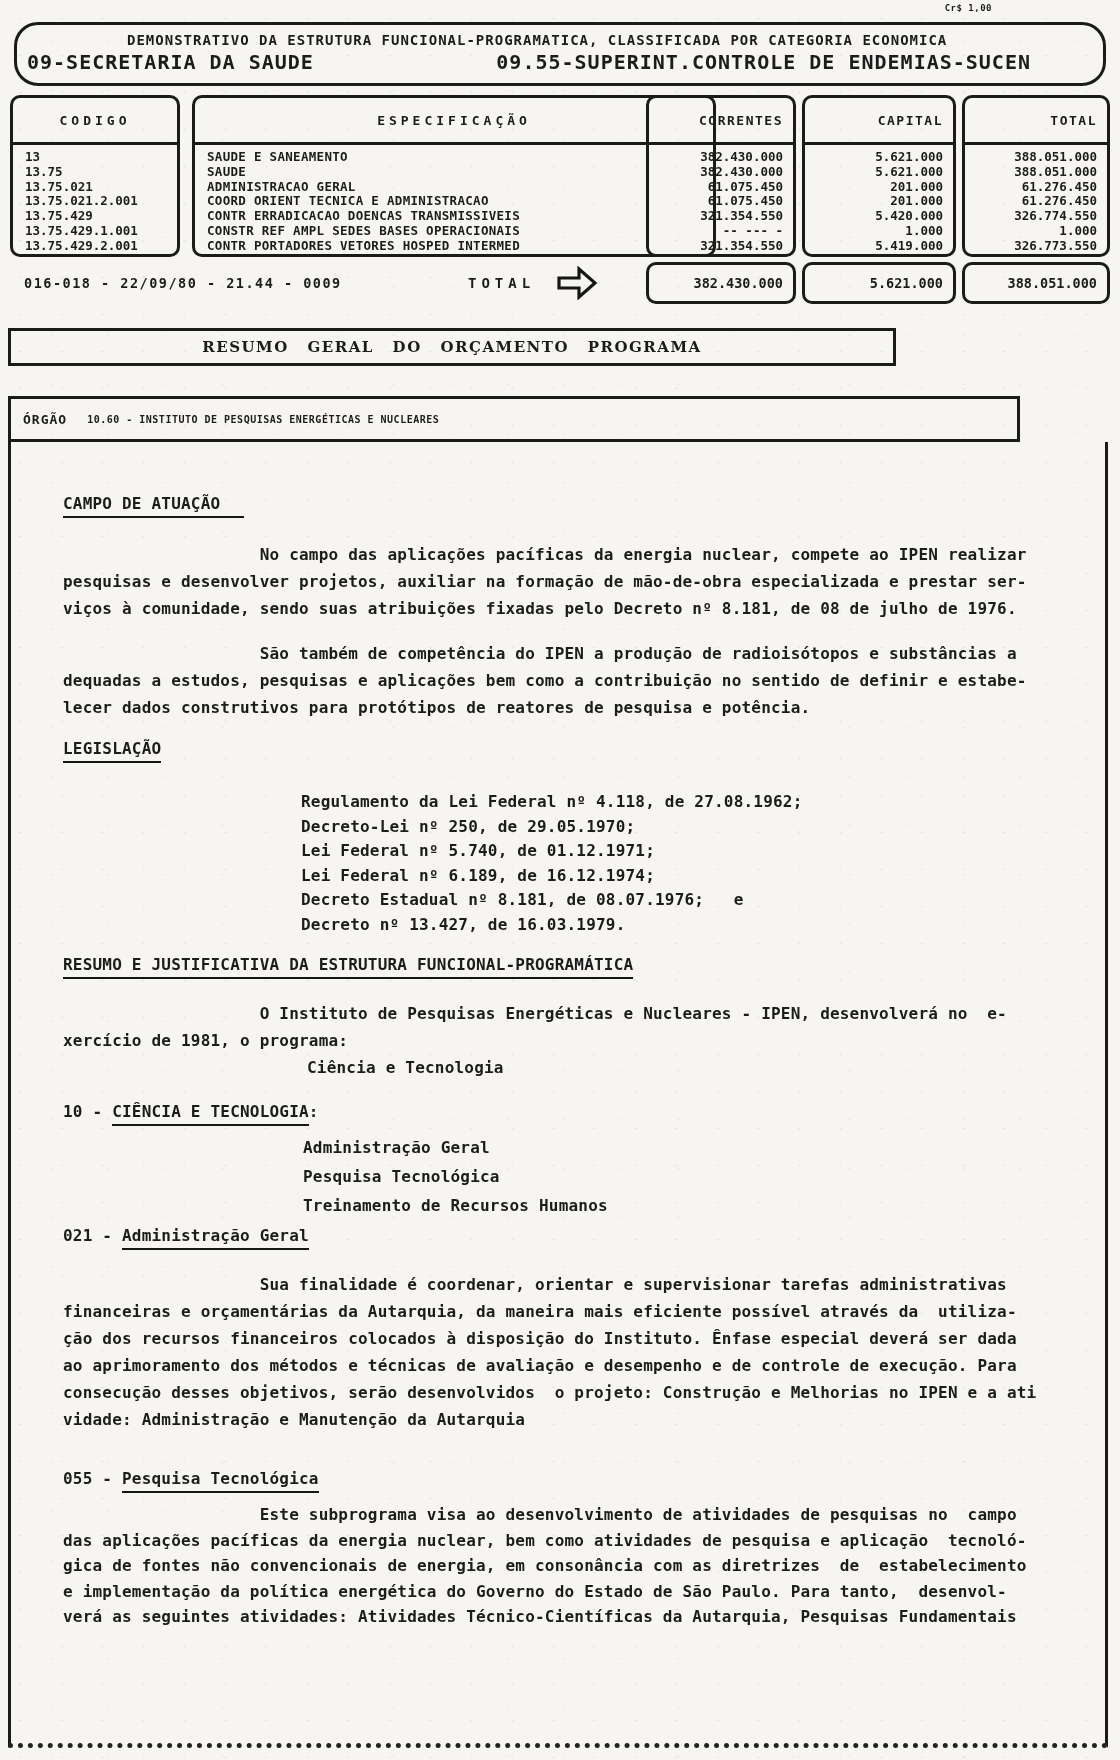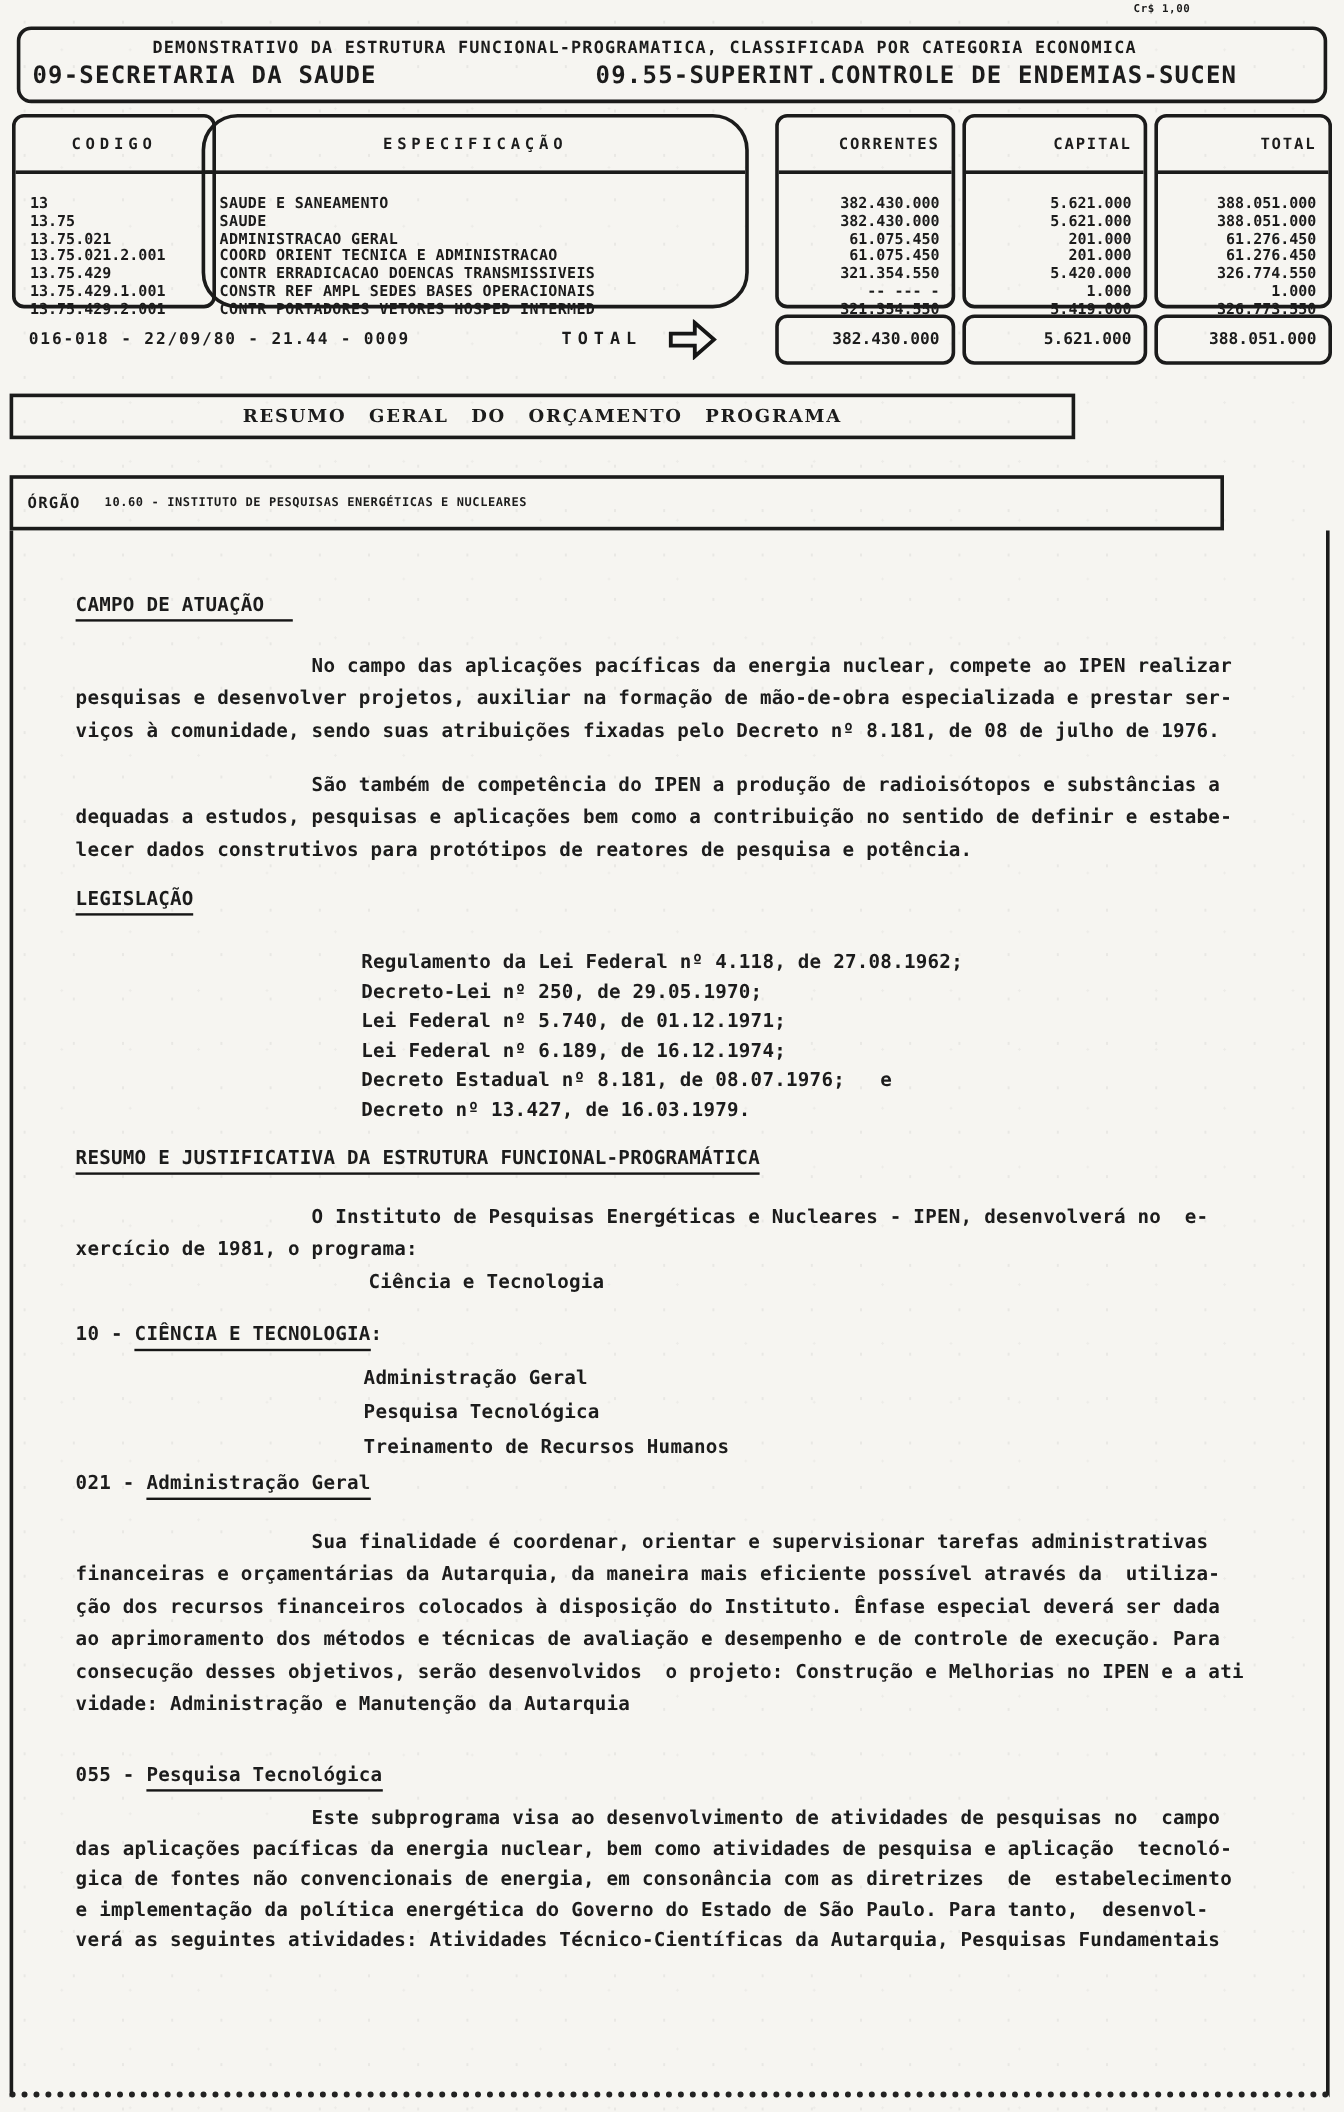--- a/index.html
+++ b/index.html
@@ -16,47 +16,47 @@
     font-family:"DejaVu Sans Mono", monospace;
     overflow:hidden;
   }
   .currency{
     position:absolute;top:3px;right:128px;
     font-size:9px;font-weight:bold;letter-spacing:.5px;
   }
   
   .hdr-box{
     position:absolute;left:14px;top:22px;width:1092px;height:64px;
-    border:3px solid #1b1b1b;border-radius:12px;box-sizing:border-box;
+    border:3px solid #1b1b1b;border-radius:24px;box-sizing:border-box;
     padding:7px 10px 0 10px;
   }
   .hdr-title{
     padding-left:100px;font-size:14px;font-weight:bold;letter-spacing:1px;white-space:nowrap;
   }
   .hdr-row{
     display:flex;justify-content:space-between;
     font-size:20px;font-weight:bold;letter-spacing:1px;margin-top:2px;padding-right:62px;
   }
   
   .tcol{
     position:absolute;top:95px;height:162px;
     border:3px solid #1b1b1b;border-radius:10px;box-sizing:border-box;
   }
   .c-codigo{left:10px;width:170px;}
-  .c-espec{left:168px;width:456px;border-radius:30px;}
+  .c-espec{left:192px;width:524px;}
   .c-corr{left:646px;width:150px;}
   .c-cap{left:802px;width:154px;}
   .c-tot{left:962px;width:148px;}
   .thead{
     height:44px;border-bottom:3px solid #1b1b1b;
     display:flex;align-items:center;justify-content:center;
     font-size:13px;font-weight:bold;letter-spacing:4px;white-space:nowrap;
   }
   .thead.num{justify-content:flex-end;padding-right:10px;letter-spacing:1.5px;}
-  .tbody{padding-top:17px;}
+  .tbody{padding-top:5px;}
   .cell{
     height:14.8px;line-height:14.8px;font-size:12.5px;font-weight:bold;white-space:nowrap;overflow:hidden;
   }
   .cell.code{padding-left:12px;}
   .cell.spec{padding-left:12px;letter-spacing:.3px;}
   .cell.num{text-align:right;padding-right:10px;}
   
   .stamp{
     position:absolute;left:24px;top:262px;height:42px;display:flex;align-items:center;
     font-size:13.5px;font-weight:bold;letter-spacing:1.5px;

